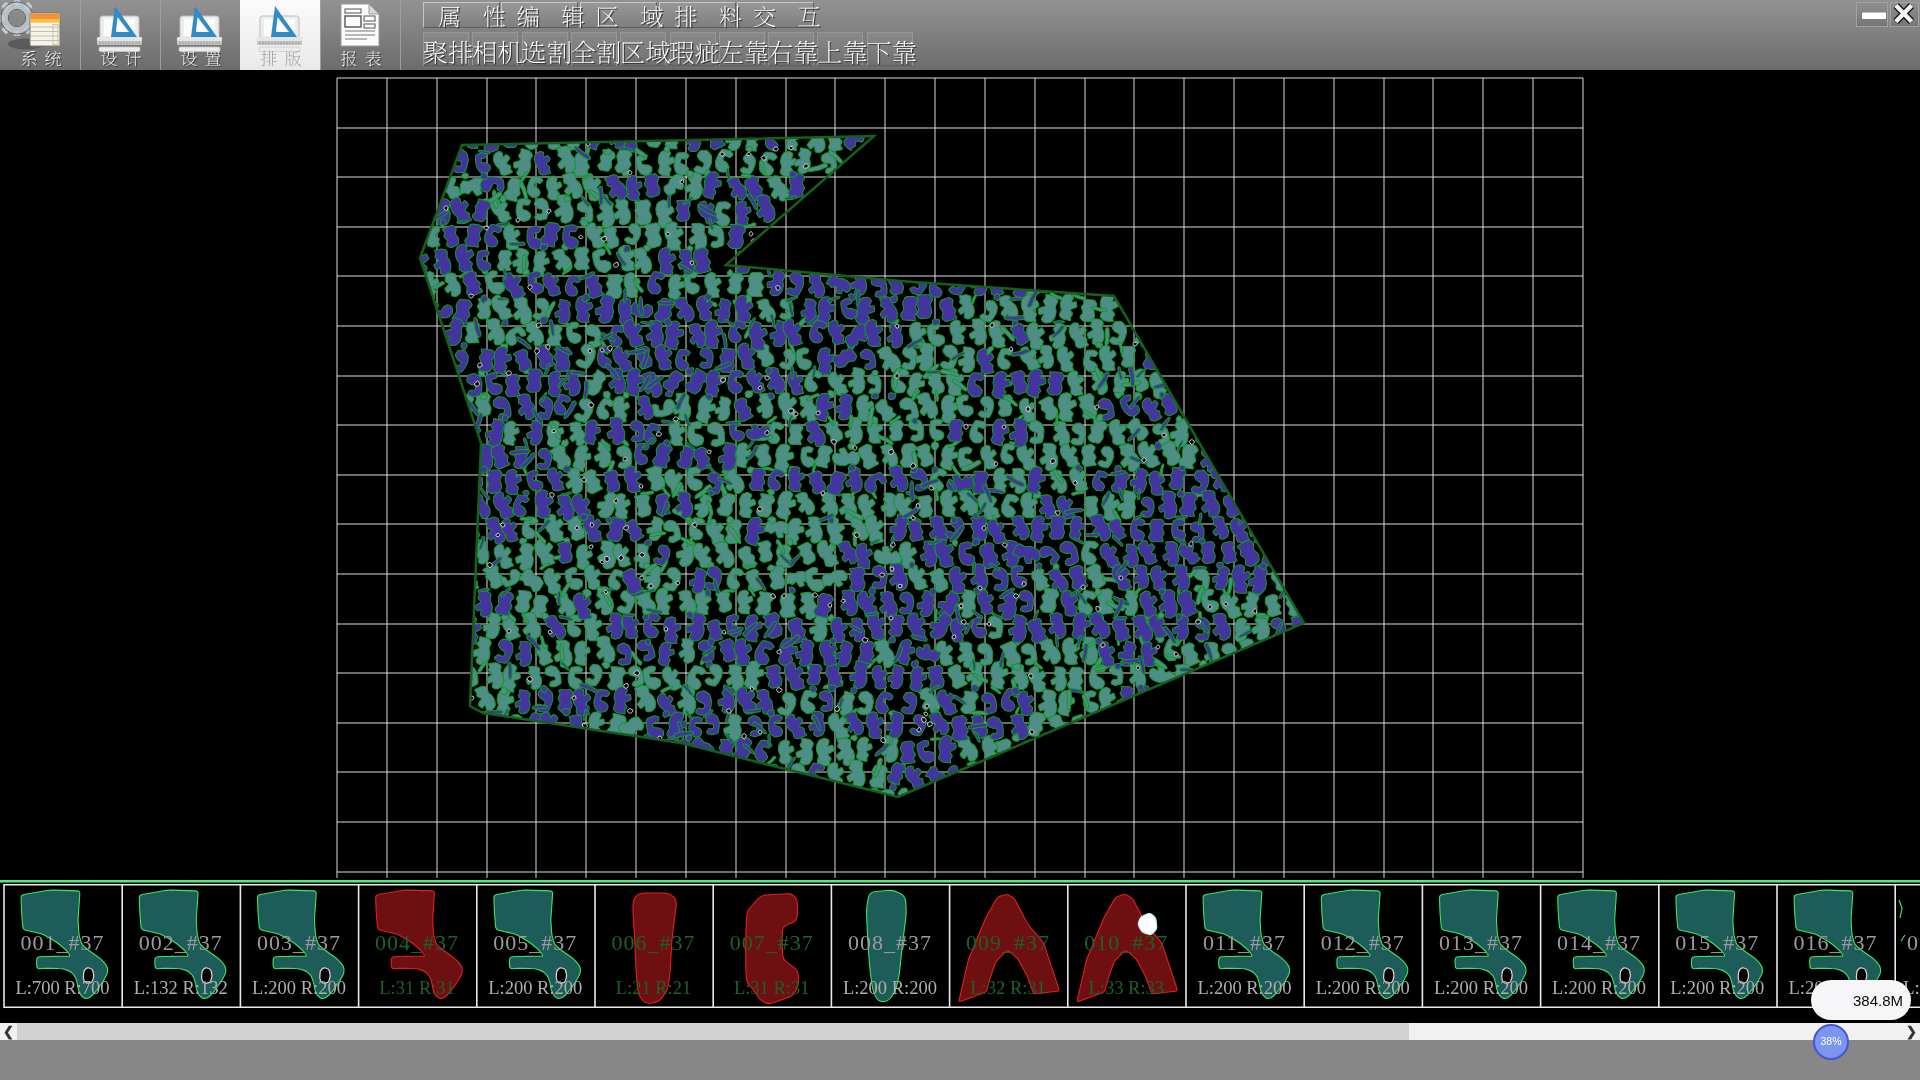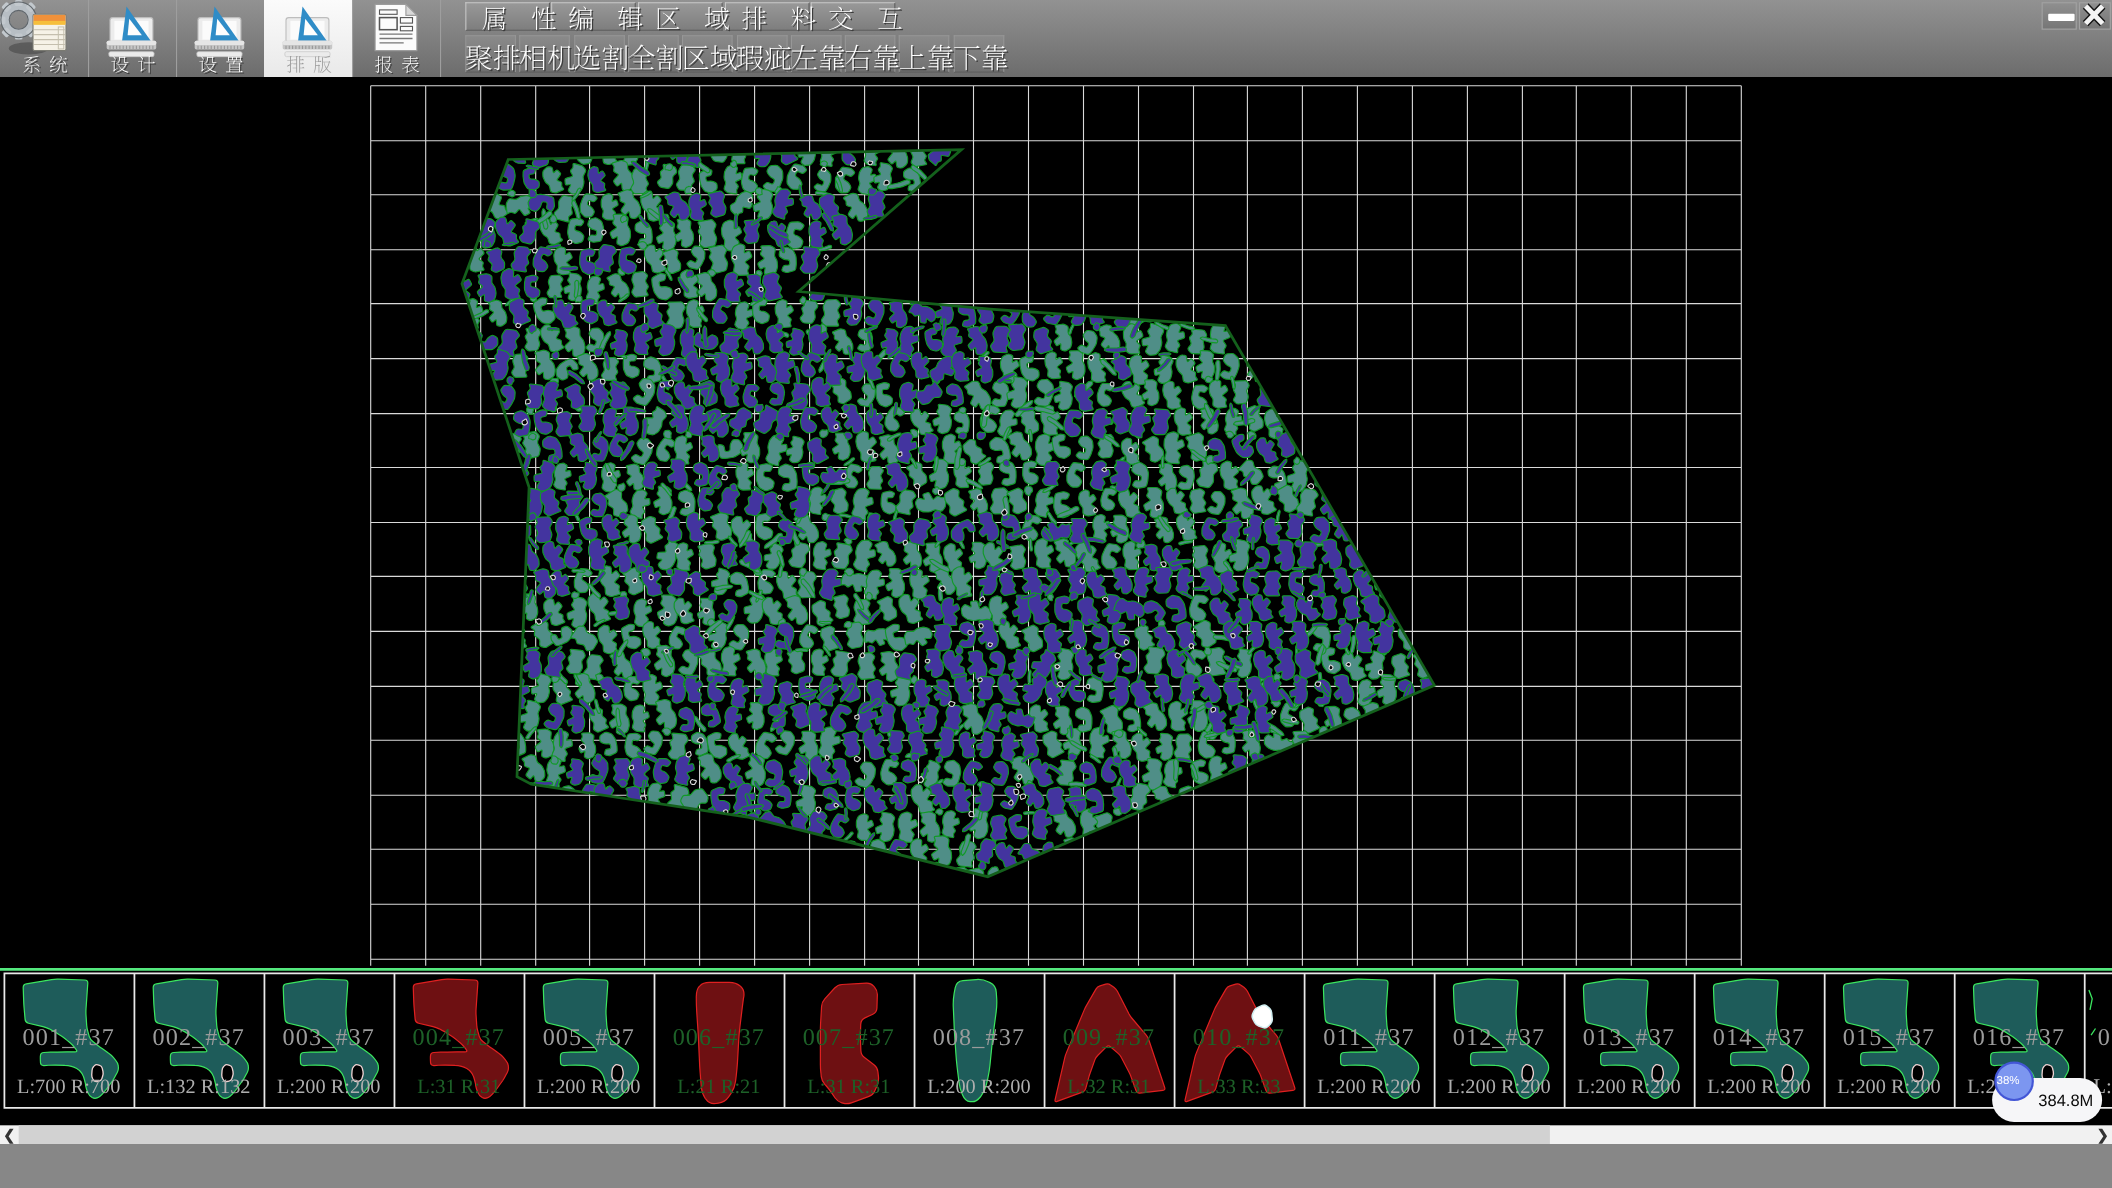--- a/index.html
+++ b/index.html
@@ -6,21 +6,21 @@
 #toolbar .cell{position:absolute;top:0;height:70px;width:80px;border-left:1px solid #9e9e9e}
 #cell-pb{position:absolute;left:240px;top:0;width:80px;height:70px;background:linear-gradient(#fbfbfb,#e9e9e9)}
 .tab{position:absolute;top:2px;height:26px;width:77px;background:linear-gradient(#989898,#7e7e7e);border:1px solid;border-color:#c6c6c6 #5f5f5f #5f5f5f #c6c6c6}
 .btn{position:absolute;top:31.5px;height:34px;width:46px;background:linear-gradient(#8a8a8a,#707070);border:1px solid #979797;border-bottom-color:#5e5e5e}
 .wbtn{position:absolute;top:2px;height:25px;background:linear-gradient(#8f8f8f,#767676);border:1px solid #a2a2a2}
 #scroll{position:absolute;top:1023px;left:0;width:1920px;height:17px;background:#f1f1f1}
 #thumbsb{position:absolute;top:1023px;left:17px;width:1392px;height:17px;background:#d2d2d2}
 #bottombar{position:absolute;top:1040px;left:0;width:1920px;height:40px;background:#878787}
 .arr{position:absolute;top:1023px;width:17px;height:17px;color:#333;font-size:13px;line-height:17px;text-align:center;font-weight:bold}
 #badge{position:absolute;left:1811px;top:980px;width:100px;height:40px;background:#f6f6f8;border-radius:20px}
-#bcir{position:absolute;left:1813px;top:965px;width:36px;height:36px;border-radius:50%;background:#7c96f0;border:2.5px solid #4356d6;color:#fff;font-size:10.5px;line-height:31px}
+#bcir{position:absolute;left:1813px;top:1024px;width:36px;height:36px;border-radius:50%;background:#7c96f0;border:2.5px solid #4356d6;color:#fff;font-size:10.5px;text-align:center;line-height:31px}
 #bm{position:absolute;left:1853px;top:992px;font-size:15px;color:#0a0a0a}
 </style></head>
 <body>
 <div id="toolbar">
 <div class="cell" style="left:80px"></div>
     <div class="cell" style="left:160px"></div>
 <div class="cell" style="left:320px"></div>
     <div class="cell" style="left:400px"></div>
 <div id="cell-pb"></div>
 <div class="tab" style="left:422.5px"></div>

